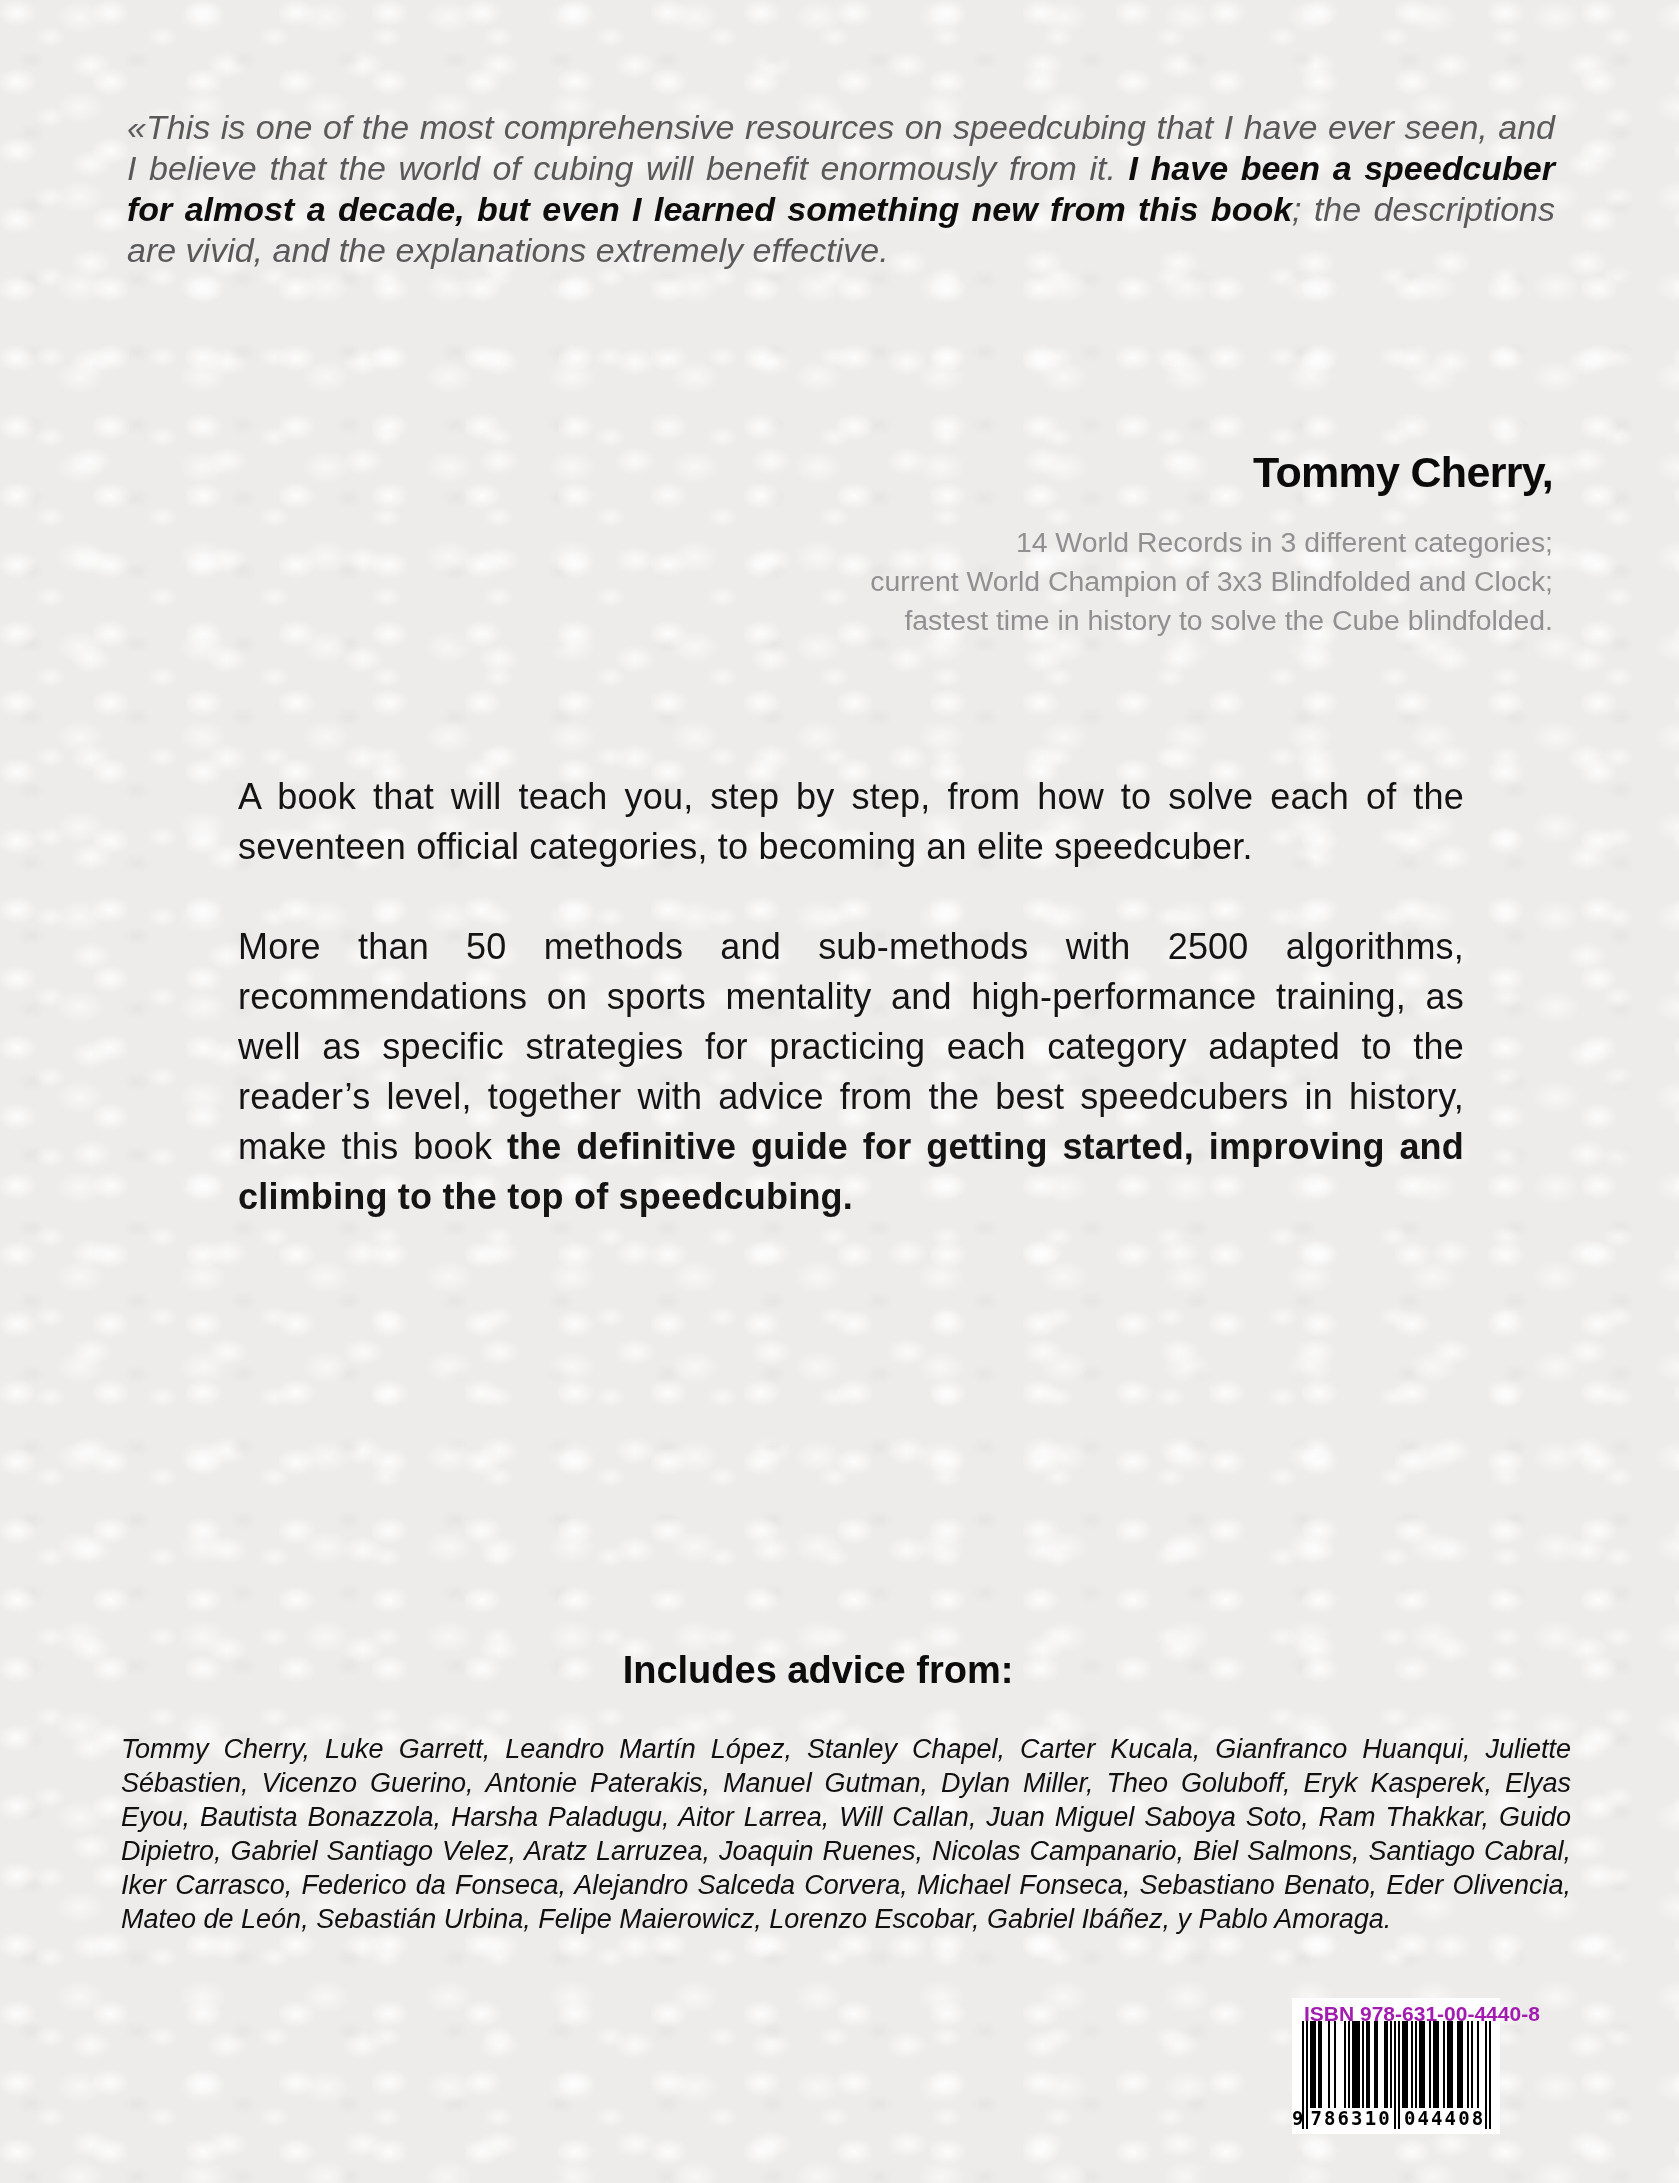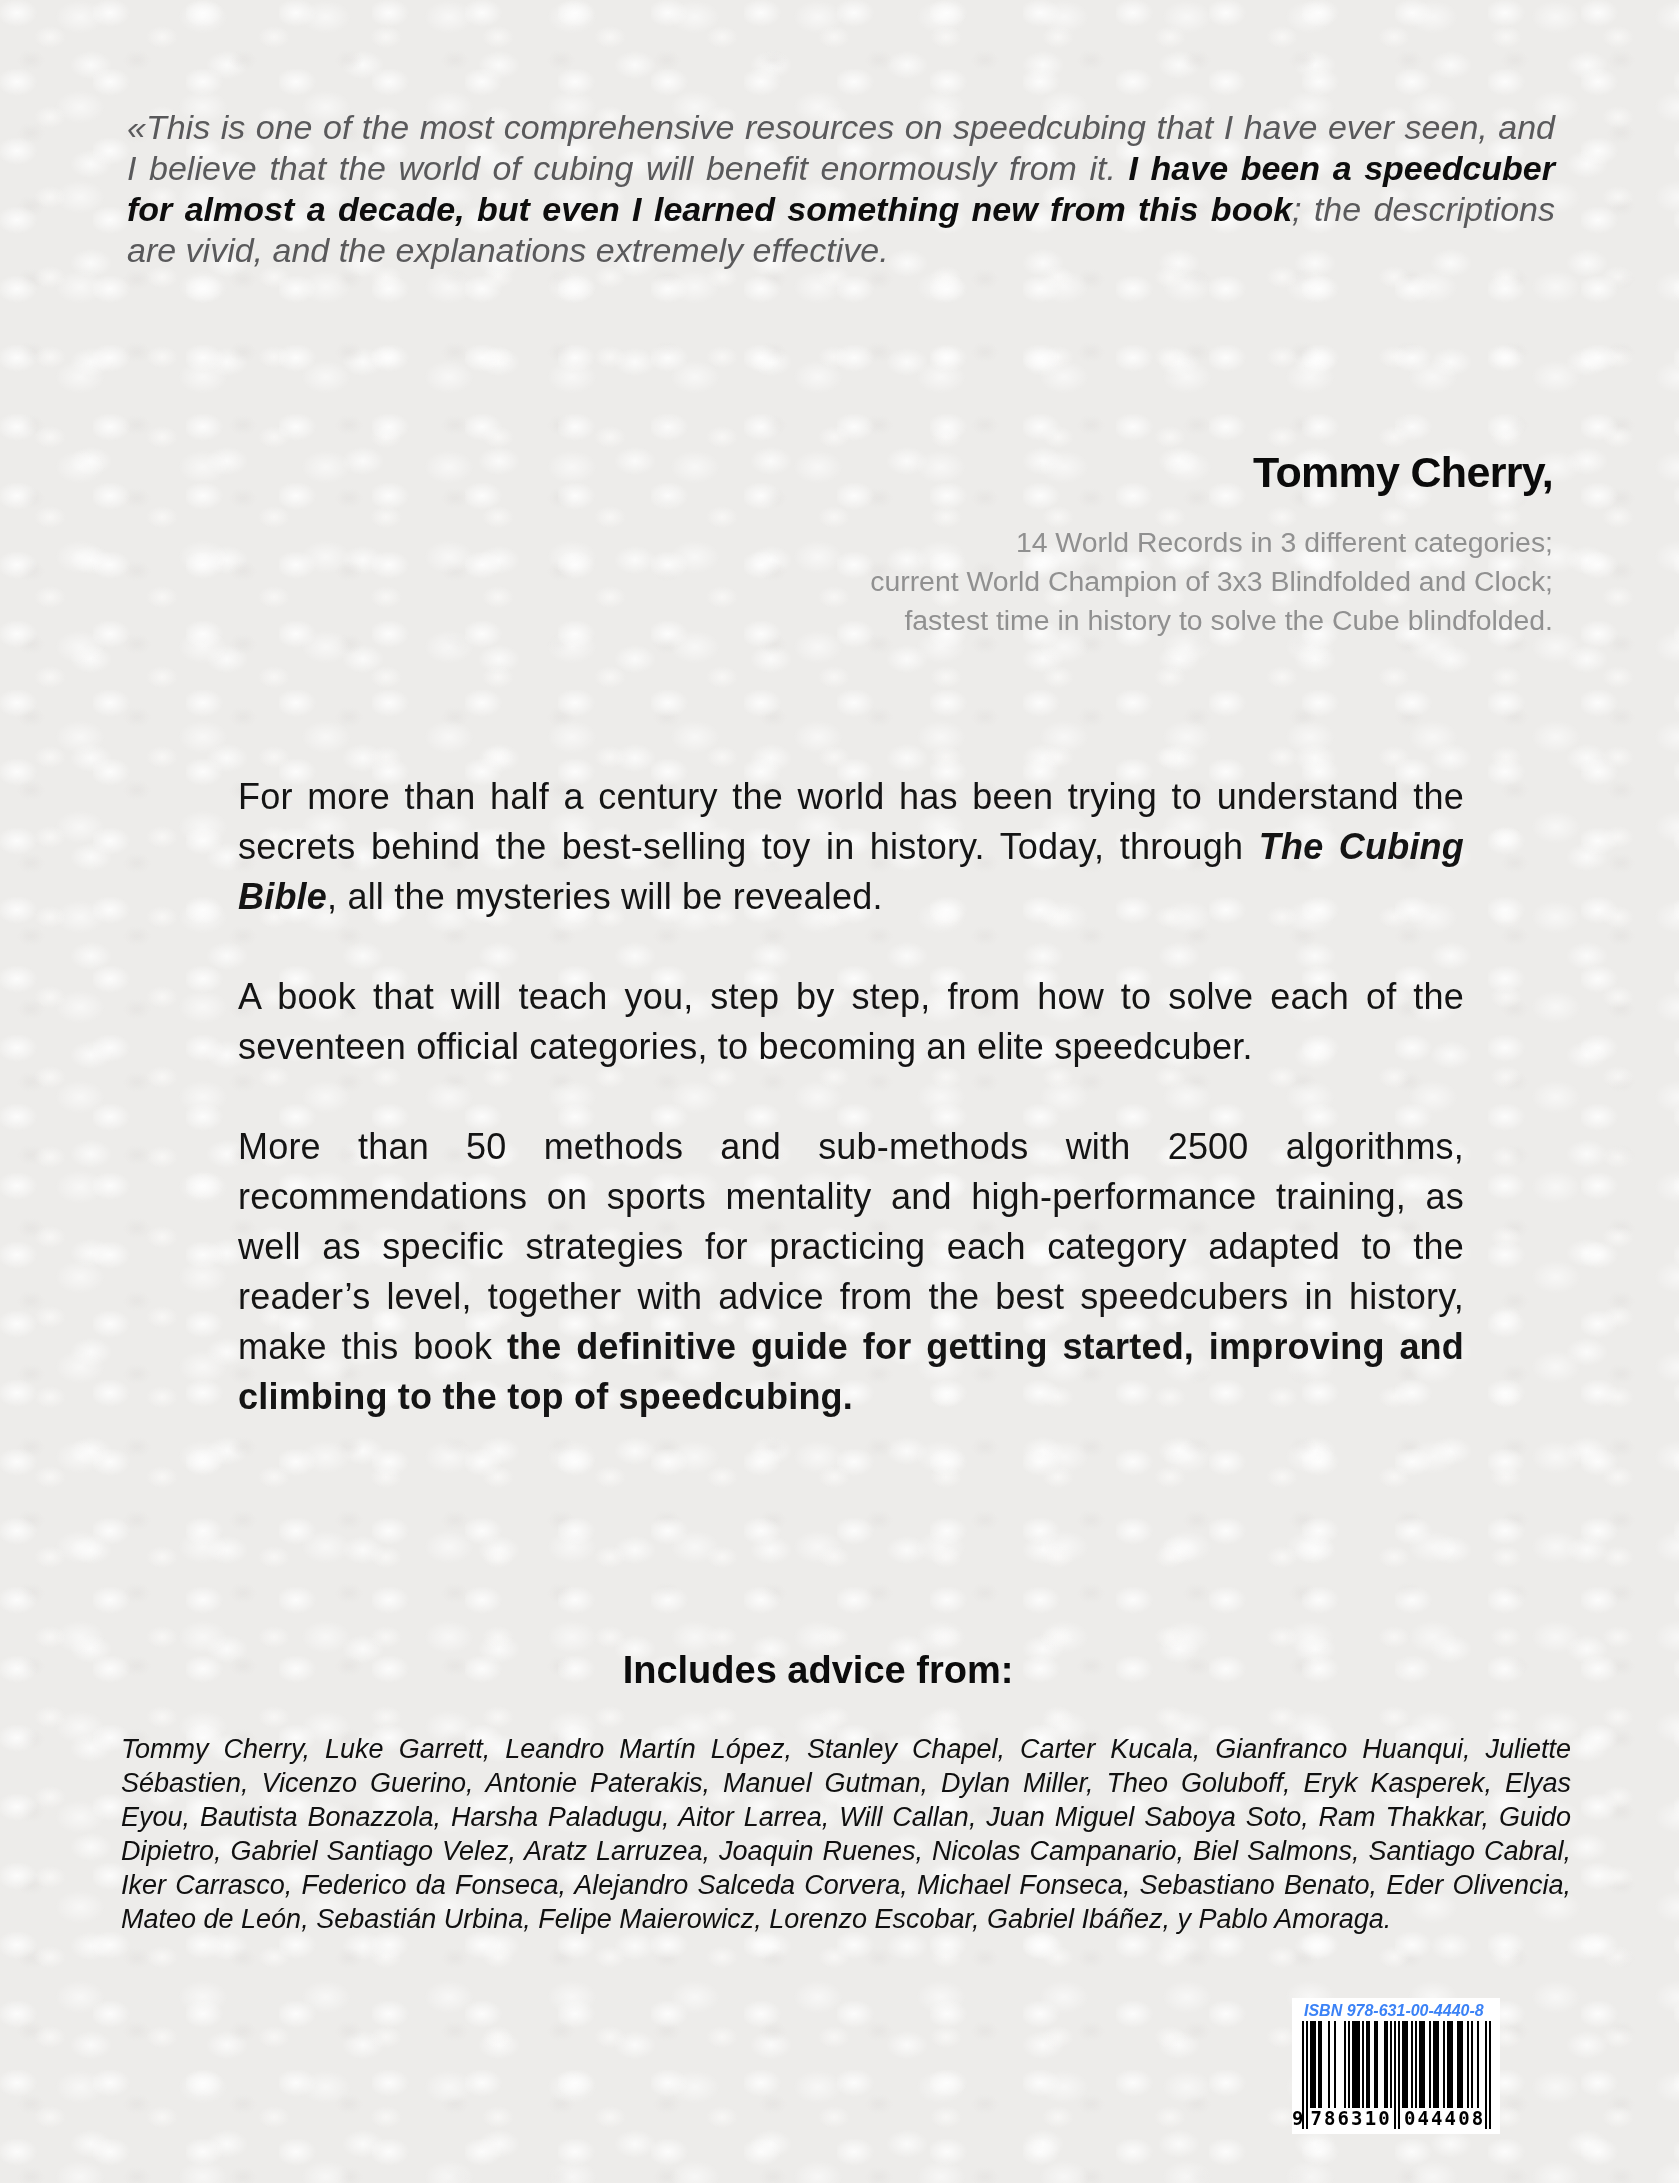--- a/index.html
+++ b/index.html
@@ -55,22 +55,22 @@
     font-style:italic; font-size:27px; line-height:34px;
     color:#101010; text-align:justify;
   }
 
   
   .barcode-box{
     left:1292px; top:1998px; width:208px; height:136px;
     background:#ffffff;
   }
   .isbn-label{
-    padding:3.6px 0 0 12px; font-size:16px; font-weight:700; color:#3b82f6;
-    letter-spacing:0; white-space:nowrap;font-style:italic;
+    padding:3.6px 0 0 12px; font-size:21px; font-weight:700; color:#a21caf;
+    letter-spacing:0; white-space:nowrap;
   }
   .bars{ position:absolute; left:10px; top:23px; width:189px; height:108px; }
   .bars .bar{ position:absolute; top:0; background:#000; }
   .digits{
     position:absolute; left:10px; top:109px; width:189px; height:25.6px;
     font-family:"DejaVu Sans Mono","Liberation Mono",monospace;
     font-size:19px; font-weight:700; color:#000;
   }
   .digits .d0{ position:absolute; left:-10px; top:0; }
   .digits .d1{ position:absolute; left:8.5px;  top:0; letter-spacing:2.1px; }
@@ -82,21 +82,20 @@
 <section class="abs quote-block">
   <p><span class="">«This is one of the most comprehensive resources on speedcubing that I have ever seen, and I believe that the world of cubing will benefit enormously from it. </span><span class="b ">I have been a speedcuber for almost a decade, but even I learned something new from this book</span><span class="">; the descriptions are vivid, and the explanations extremely effective.</span></p>
 </section>
 
 <section class="abs attribution">
   <div class="author-name">Tommy Cherry,</div>
   <div class="credentials">14 World Records in 3 different categories;<br>current World Champion of 3x3 Blindfolded and Clock;<br>fastest time in history to solve the Cube blindfolded.</div>
 </section>
 
 <section class="abs body-block">
-  <p><span class="">For more than half a century the world has been trying to understand the secrets behind the best-selling toy in history. Today, through </span><span class="b i">The Cubing Bible</span><span class="">, all the mysteries will be revealed.</span></p>
   <p><span class="">A book that will teach you, step by step, from how to solve each of the seventeen official categories, to becoming an elite speedcuber.</span></p>
   <p><span class="">More than 50 methods and sub-methods with 2500 algorithms, recommendations on sports mentality and high-performance training, as well as specific strategies for practicing each category adapted to the reader’s level, together with advice from the best speedcubers in history, make this book </span><span class="b ">the definitive guide for getting started, improving and climbing to the top of speedcubing.</span></p>
 </section>
 
 <h2 class="abs advice-heading">Includes advice from:</h2>
 
 <p class="abs names">Tommy Cherry, Luke Garrett, Leandro Martín López, Stanley Chapel, Carter Kucala, Gianfranco Huanqui, Juliette Sébastien, Vicenzo Guerino, Antonie Paterakis, Manuel Gutman, Dylan Miller, Theo Goluboff, Eryk Kasperek, Elyas Eyou, Bautista Bonazzola, Harsha Paladugu, Aitor Larrea, Will Callan, Juan Miguel Saboya Soto, Ram Thakkar, Guido Dipietro, Gabriel Santiago Velez, Aratz Larruzea, Joaquin Ruenes, Nicolas Campanario, Biel Salmons, Santiago Cabral, Iker Carrasco, Federico da Fonseca, Alejandro Salceda Corvera, Michael Fonseca, Sebastiano Benato, Eder Olivencia, Mateo de León, Sebastián Urbina, Felipe Maierowicz, Lorenzo Escobar, Gabriel Ibáñez, y Pablo Amoraga.</p>
 
 <div class="abs barcode-box">
   <div class="isbn-label">ISBN 978-631-00-4440-8</div>

